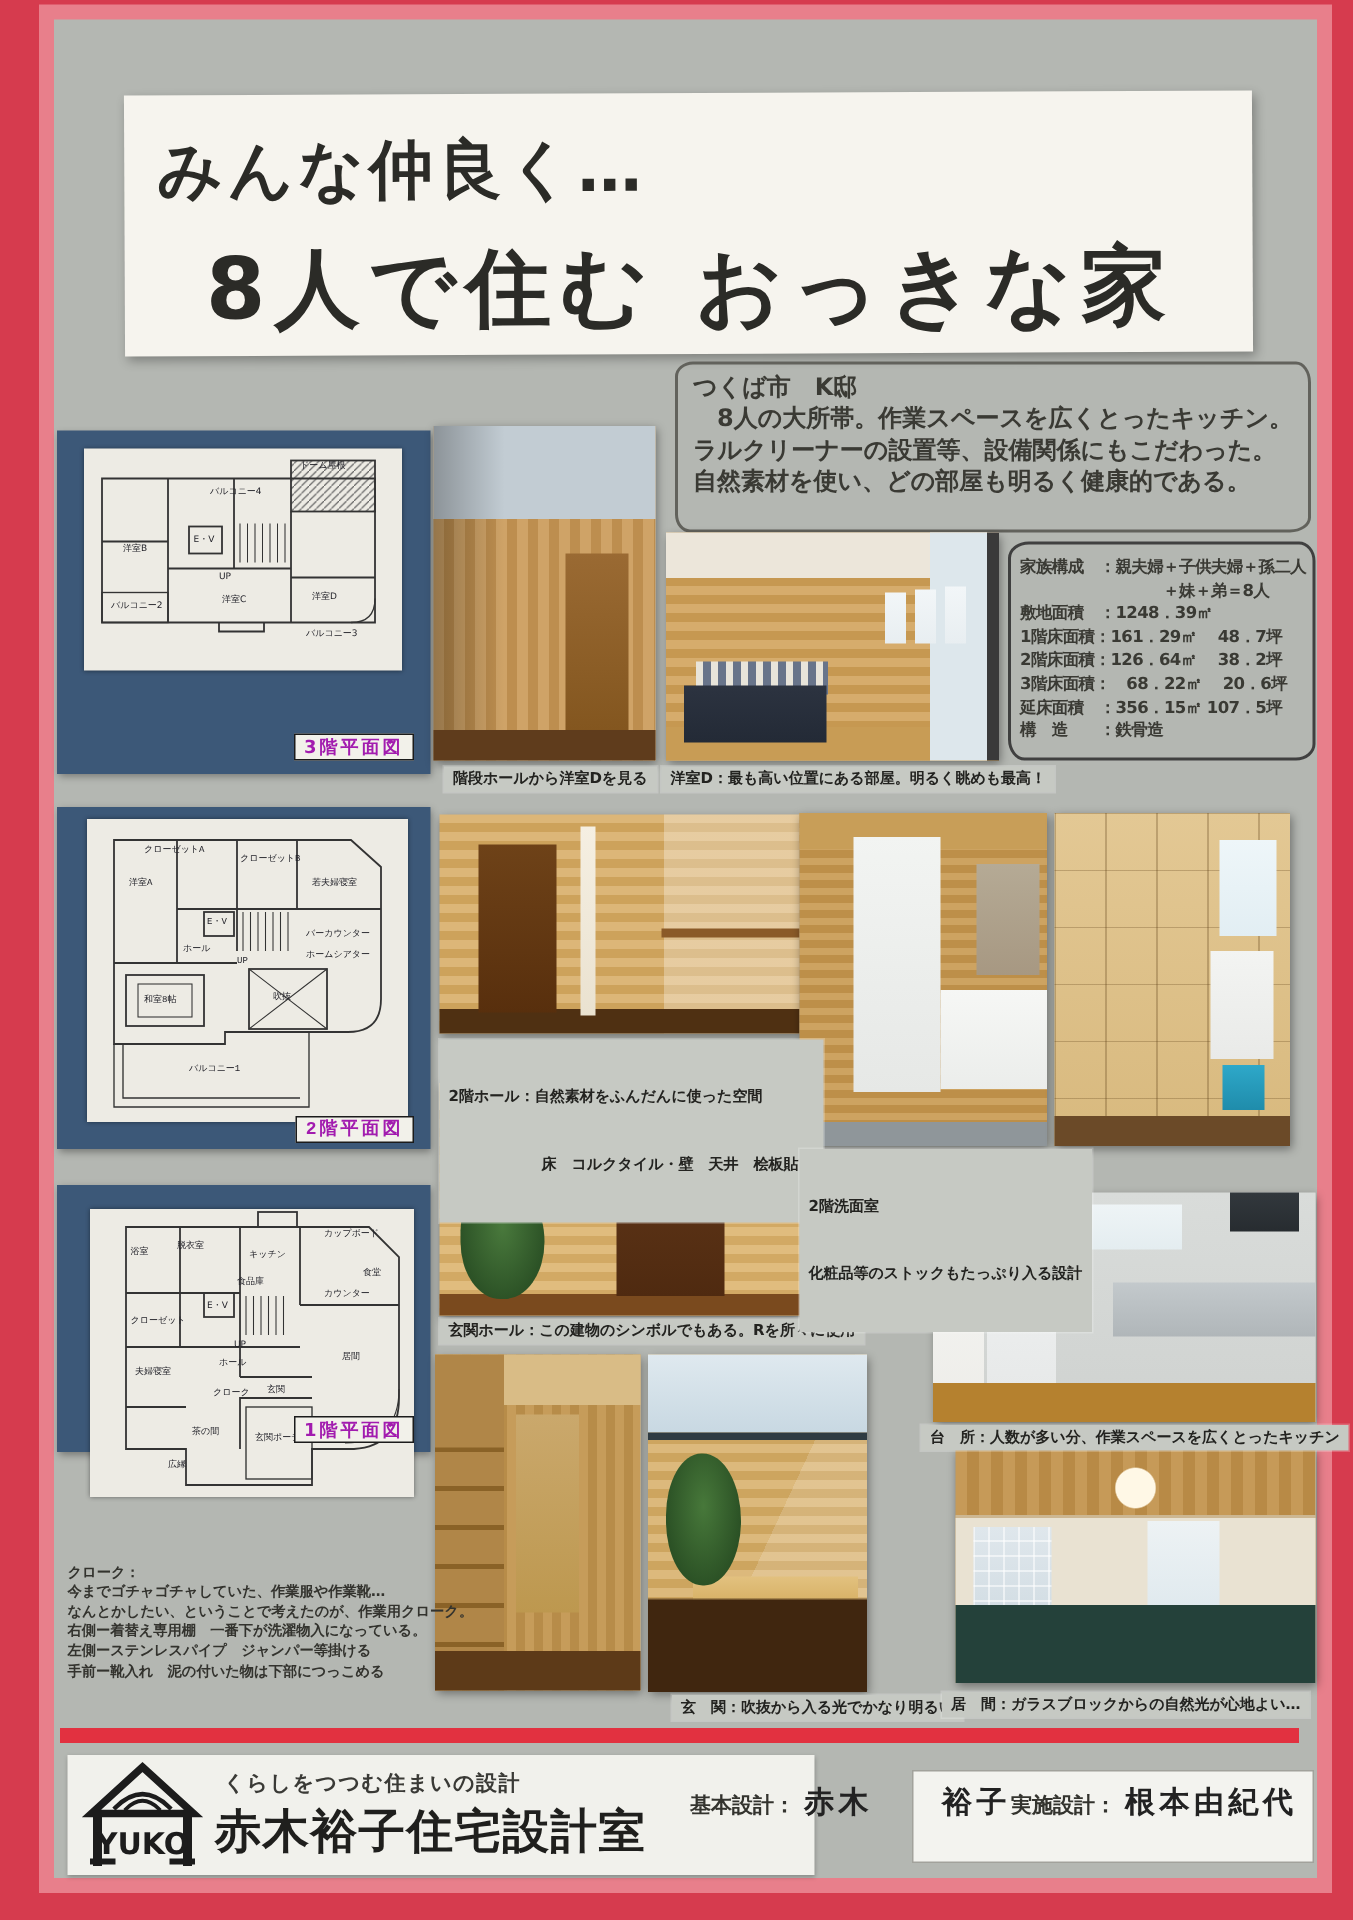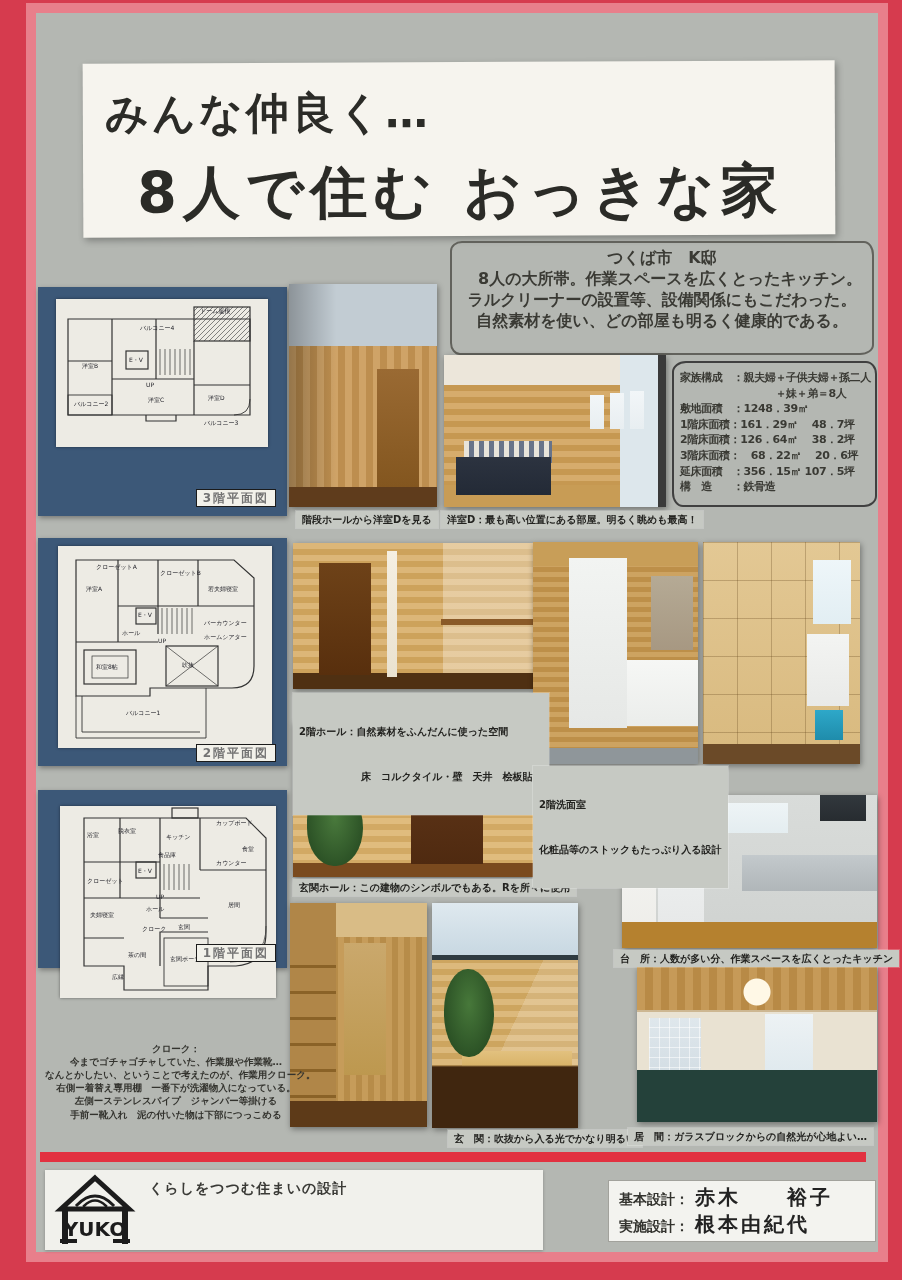--- a/index.html
+++ b/index.html
@@ -22,43 +22,43 @@
     background:#f6f4ee;box-shadow:2px 3px 7px rgba(0,0,0,.3);
     transform:rotate(-0.25deg);
   }
   .title1{position:absolute;left:22px;top:22px;font-size:43px;font-weight:900;color:#2b2b27;letter-spacing:3px;}
   .title2{position:absolute;left:54px;top:92px;font-size:57px;font-weight:900;color:#2b2b27;letter-spacing:6px;white-space:pre;}
 
   
   .intro{
     position:absolute;left:450px;top:241px;width:424px;height:114px;
     border:2.5px solid #62625c;border-radius:12px 10px 14px 10px/10px 14px 10px 12px;
-    padding:4px 10px;font-size:16px;line-height:1.32;font-weight:600;color:#3a3a34;text-align:center;
+    padding:4px 10px;font-size:16px;line-height:1.32;font-weight:600;color:#3a3a34;
   }
   .intro div{white-space:pre;}
   .specs{
     position:absolute;left:672px;top:361px;width:205px;height:146px;
     border:2px solid #404040;border-radius:14px 11px 13px 11px/11px 13px 11px 14px;
     padding:7px 6px;font-size:11px;line-height:1.42;font-weight:600;color:#3a3a34;
     letter-spacing:-0.4px;
   }
   .specs div{white-space:pre;}
 
   
   .panel{position:absolute;width:249px;background:#3c5878;box-shadow:1px 2px 5px rgba(0,0,0,.35);}
   #panel-f3{left:38px;top:287px;height:229px;}
-  #panel-f2{left:38px;top:538px;height:228px;}
+  #panel-f2{left:38px;top:538px;height:228px;font-family:Liberation Mono, monospace;}
   #panel-f1{left:38px;top:790px;height:178px;}
   .paper{position:absolute;background:#edebe4;box-shadow:0 0 3px rgba(0,0,0,.45);}
   #paper-f3{left:18px;top:12px;width:212px;height:148px;}
   #paper-f2{left:20px;top:8px;width:214px;height:202px;}
   #paper-f1{left:22px;top:16px;width:216px;height:192px;}
   .plan-tag{
     position:absolute;right:11px;background:#f2f1ea;border:1.5px solid #1b1b1b;
-    font-size:12px;font-weight:700;color:#737373;padding:0 6px;line-height:16px;letter-spacing:2px;
+    font-size:12px;font-weight:700;color:#a21caf;padding:0 6px;line-height:16px;letter-spacing:2px;
   }
   #tag-f3{bottom:9px;} #tag-f2{bottom:4px;} #tag-f1{bottom:6px;}
   .plabel{position:absolute;font-size:6px;color:#23232a;white-space:nowrap;line-height:1;}
 
   
   .ph{position:absolute;box-shadow:1px 2px 6px rgba(0,0,0,.4);}
   #ph-stairs{left:289px;top:284px;width:148px;height:223px;
     background:
       linear-gradient(180deg,rgba(0,0,0,0) calc(100% - 20px),#5f3c1c calc(100% - 20px)),
       linear-gradient(90deg,rgba(0,0,0,.28),rgba(0,0,0,0) 32%),
@@ -152,31 +152,31 @@
   .cap{
     position:absolute;font-size:10px;font-weight:600;color:#232320;
     background:#c6c9c3;padding:1px 6px;white-space:pre;line-height:1.5;
     box-shadow:0 0 0 1px rgba(255,255,255,.22);
   }
   #cap-hall2f .l2{padding-left:62px;}
   #cap-wash1f .l1{padding-left:8px;}
 
   
   .note{position:absolute;left:45px;top:1042px;width:262px;font-size:9.5px;line-height:1.38;font-weight:600;color:#33332e;}
-  .note div{white-space:pre;text-align:center;}
+  .note div{white-space:pre;}
 
   
   .redbar{position:absolute;left:40px;top:1152px;width:826px;height:10px;background:#e23140;}
   .logo-box{position:absolute;left:45px;top:1170px;width:498px;height:80px;background:#f1f1ec;box-shadow:0 1px 3px rgba(0,0,0,.25);}
   .tagline{position:absolute;left:104px;top:10px;font-size:14px;font-weight:600;color:#3a3a36;letter-spacing:1px;}
   .company{position:absolute;left:98px;top:30px;font-size:31px;font-weight:900;color:#1f1f1d;letter-spacing:1px;}
   .credits{
     position:absolute;left:608px;top:1180px;width:268px;height:62px;
     background:#f3f3ef;border:1px solid #a2a29c;padding:7px 10px;
-    display:flex;flex-direction:column;justify-content:center;
+    display:flex;flex-direction:row;justify-content:flex-end;
   }
   .credit-row{display:flex;align-items:baseline;gap:6px;}
   .credit-label{font-size:14px;font-weight:600;color:#33332e;white-space:pre;}
   .credit-name{font-size:20px;font-weight:700;color:#222;letter-spacing:3px;white-space:pre;}
 </style>
 </head>
 <body>
 
 <div class="poster">
   <div class="board"></div>
@@ -350,20 +350,21 @@
         <path d="M42,5 L76,36 H8 Z" stroke-width="5"></path>
         <path d="M24,32 Q42,14 60,32" stroke-width="3"></path>
         <path d="M31,33 Q42,22 53,33" stroke-width="2.5"></path>
         <path d="M12,40 V68" stroke-width="6"></path>
         <path d="M72,40 V68" stroke-width="6"></path>
         <path d="M9,68 H22 M62,68 H75" stroke-width="4"></path>
       </g>
       <text x="42" y="63" font-size="20" font-weight="bold" text-anchor="middle" fill="#1c1c1c">YUKO</text>
     </svg>
     <div class="tagline">くらしをつつむ住まいの設計</div>
+    <div class="company">赤木裕子住宅設計室</div>
   </div>
 
   <div class="credits">
     <div class="credit-row">
       <span class="credit-label">基本設計：</span>
       <span class="credit-name">赤木　　裕子</span>
     </div>
     <div class="credit-row">
       <span class="credit-label">実施設計：</span>
       <span class="credit-name">根本由紀代</span>

